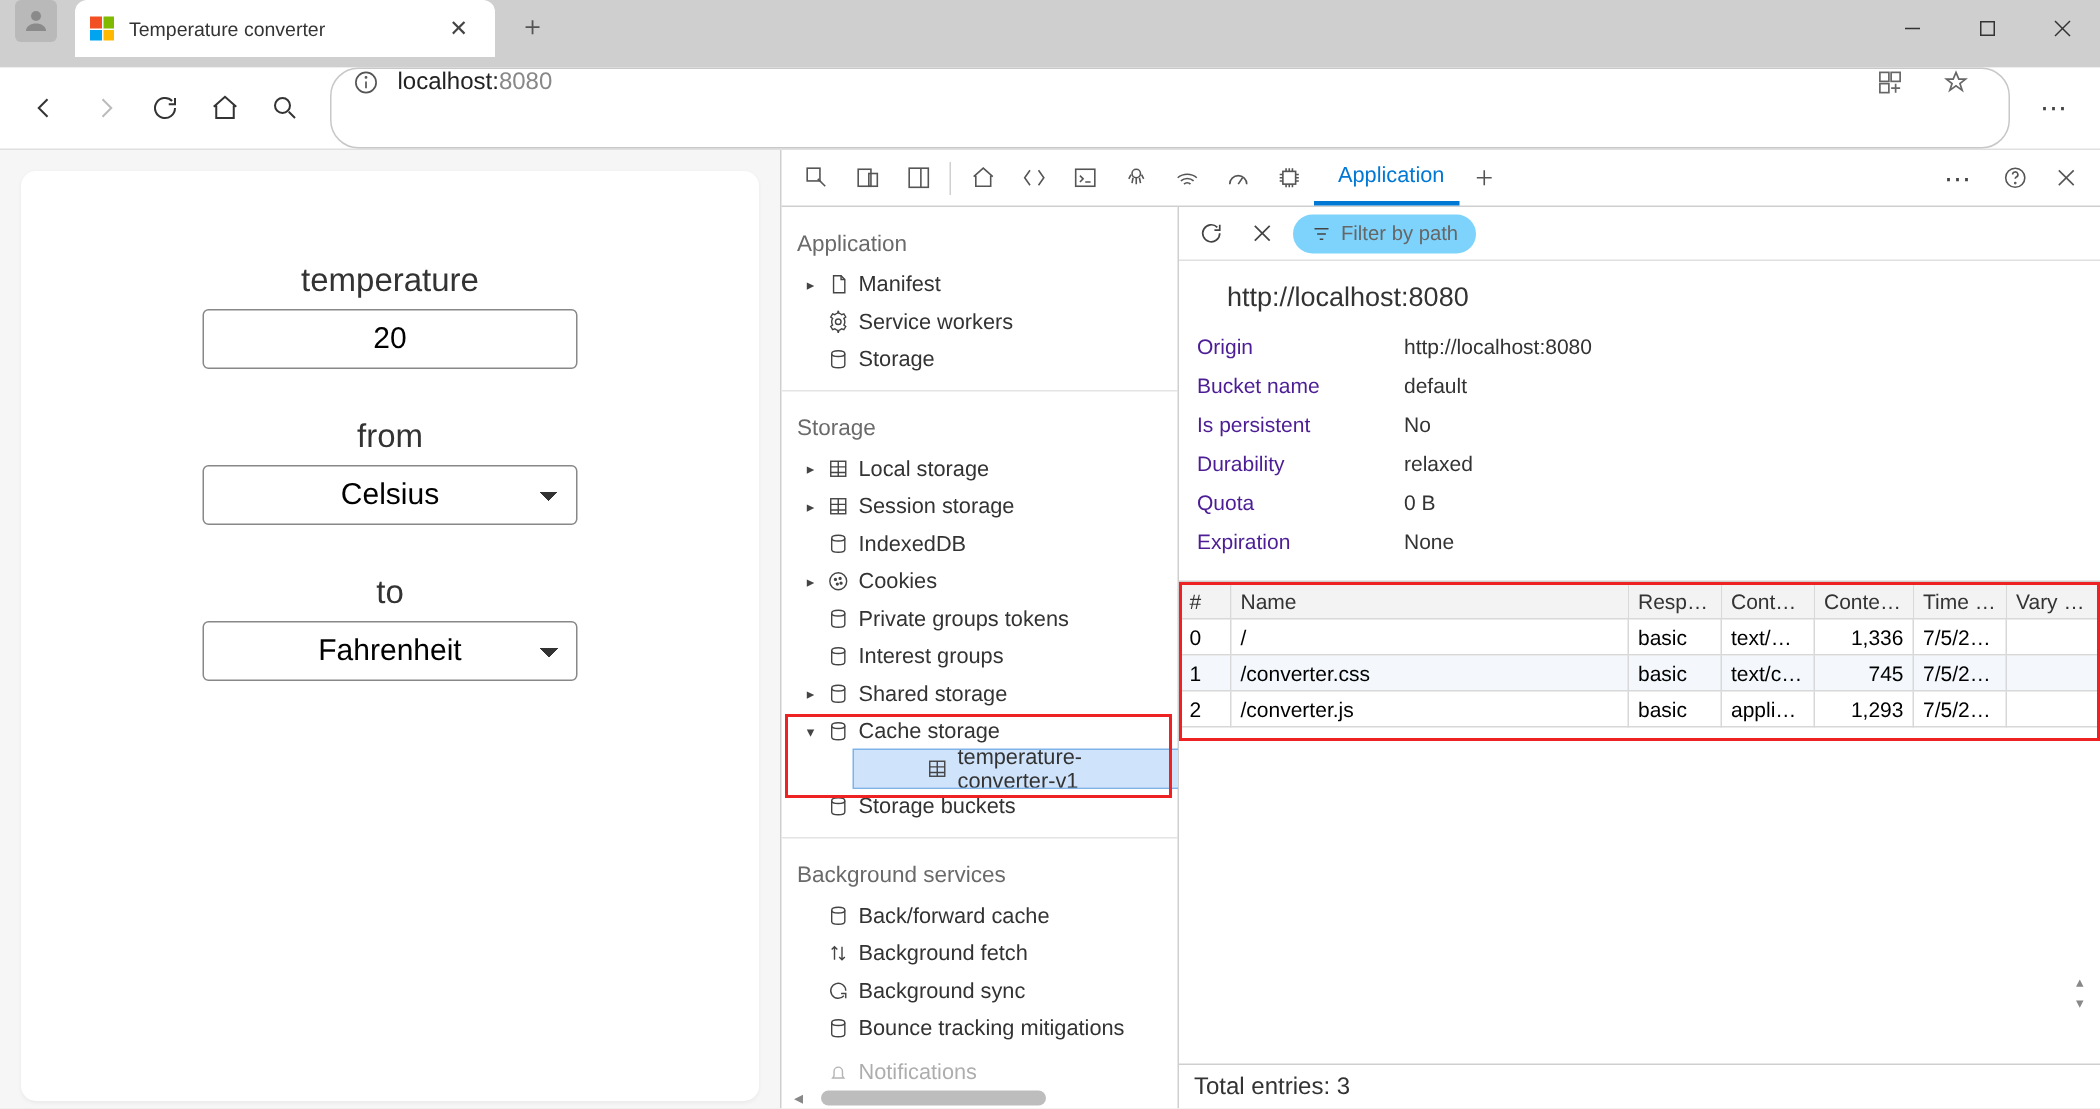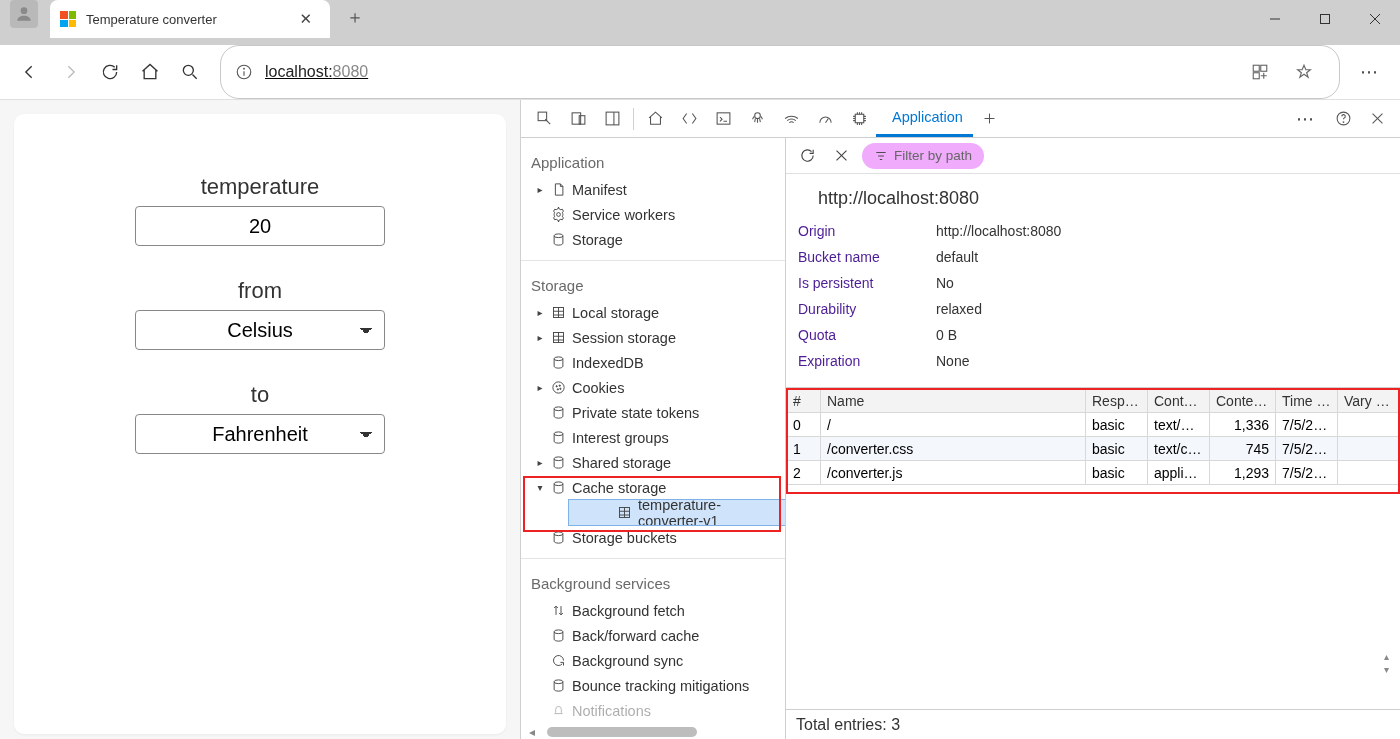--- a/index.html
+++ b/index.html
@@ -18,21 +18,21 @@
 .new-tab { width: 34px; height: 34px; display: flex; align-items: center; justify-content: center; font-size: 18px; color: #555; margin-left: 8px; margin-bottom: 2px; cursor: pointer; }
 .win-controls { margin-left: auto; display: flex; }
 .win-btn { width: 50px; height: 38px; display: flex; align-items: center; justify-content: center; color: #333; cursor: pointer; }
 .win-btn svg { width: 12px; height: 12px; }
 
 
 .addrbar { height: 55px; background: #fff; display: flex; align-items: center; padding: 0 10px; border-bottom: 1px solid #e0e0e0; }
 .nav-btn { width: 40px; height: 40px; display:flex; align-items:center; justify-content:center; color:#333; cursor:pointer; }
 .nav-btn.disabled { color:#bbb; cursor:default; }
 .nav-btn svg { width: 20px; height: 20px; stroke: currentColor; fill: none; stroke-width: 1.6; }
-.omnibox { flex: 1; height: 54px; border: 1px solid #c8c8c8; border-radius: 19px; display: flex; align-items: center; padding: 0 14px; margin: 0 10px; text-decoration: underline; }
+.omnibox { flex: 1; height: 54px; border: 1px solid #c8c8c8; border-radius: 19px; display: flex; align-items: flex-start; padding: 0 14px; margin: 0 10px; }
 .omnibox svg { width: 18px; height: 18px; stroke: #555; fill: none; stroke-width: 1.5; margin-right: 12px; }
 .url { font-size: 16px; }
 .url .host { color: #222; }
 .url .port { color: #888; }
 .omni-right { margin-left: auto; display:flex; gap: 14px; align-items:center; }
 .omni-right svg { width:18px; height:18px; stroke:#666; fill:none; stroke-width:1.5; }
 .more-dots { width: 40px; text-align:center; font-size:18px; color:#444; cursor:pointer; letter-spacing:2px; }
 
 
 .content { display: flex; height: calc(739px - 100px); background: #f6f6f6; }
@@ -66,21 +66,21 @@
 .tree-item .arrow { width:10px; display:inline-flex; justify-content:center; font-size:10px; color:#444; }
 .tree-item svg { width:15px; height:15px; stroke:#444; fill:none; stroke-width:1.5; flex-shrink:0; }
 .tree-item.selected { background:#cfe4fb; outline:1px solid #7fb3e8;margin-left:48px; }
 .tree-divider { height:1px; background:#e4e4e4; margin:8px 0; }
 .red-box-sidebar { position:absolute; border:2.5px solid #e22; pointer-events:none; }
 
 
 .dt-main { flex:1; display:flex; flex-direction:column; min-width:0; position:relative; }
 .filterbar { height:36px; display:flex; align-items:center; gap:8px; padding:0 8px; border-bottom:1px solid #e0e0e0; }
 .filterbar svg { width:17px; height:17px; stroke:#444; fill:none; stroke-width:1.6; }
-.pill { background:#f0abfc; border-radius:15px; height:26px; display:flex; align-items:center; padding:0 12px; gap:6px; color:#666; font-size:13.5px; }
+.pill { background:#7dd3fc; border-radius:15px; height:26px; display:flex; align-items:center; padding:0 12px; gap:6px; color:#666; font-size:13.5px; }
 .pill svg { width:14px; height:14px; }
 .cache-title { font-size:18px; color:#333; padding:14px 10px 14px 32px; }
 .kv { display:grid; grid-template-columns: 120px 1fr; gap:10px 18px; padding:0 0 18px 12px; font-size:14px; }
 .kv .k { text-align:left; color:#4c1d95; }
 .kv .v { color:#333; }
 
 .cache-table-wrap { flex:1; border-top:1px solid #cfcfcf; position:relative; overflow:auto; }
 table.cache { width:100%; border-collapse:collapse; font-size:14px; table-layout:fixed; }
 table.cache th, table.cache td { border:1px solid #d8d8d8; padding:3px 6px; text-align:left; white-space:nowrap; overflow:hidden; text-overflow:ellipsis; height:24px; }
 table.cache th { background:#f3f3f3; font-weight:400; color:#333; position:sticky; top:0; }
@@ -365,21 +365,21 @@
               <circle cx="15" cy="14" r="1" fill="#444"></circle>
             </svg>
             <span>Cookies</span>
           </div>
         <div class="tree-item">
             <span class="arrow"></span>
             <svg viewBox="0 0 24 24">
               <ellipse cx="12" cy="6" rx="7" ry="3"></ellipse>
               <path d="M5 6v12c0 1.7 3 3 7 3s7-1.3 7-3V6"></path>
             </svg>
-            <span>Private state tokens</span>
+            <span>Private groups tokens</span>
           </div>
         <div class="tree-item">
             <span class="arrow"></span>
             <svg viewBox="0 0 24 24">
               <ellipse cx="12" cy="6" rx="7" ry="3"></ellipse>
               <path d="M5 6v12c0 1.7 3 3 7 3s7-1.3 7-3V6"></path>
             </svg>
             <span>Interest groups</span>
           </div>
         <div class="tree-item">
@@ -414,48 +414,48 @@
               <path d="M5 6v12c0 1.7 3 3 7 3s7-1.3 7-3V6"></path>
             </svg>
             <span>Storage buckets</span>
           </div>
         <div class="tree-divider"></div>
 
         <div class="section-title">Background services</div>
         <div class="tree-item">
             <span class="arrow"></span>
             <svg viewBox="0 0 24 24">
+              <ellipse cx="12" cy="6" rx="7" ry="3"></ellipse>
+              <path d="M5 6v12c0 1.7 3 3 7 3s7-1.3 7-3V6"></path>
+            </svg>
+            <span>Back/forward cache</span>
+          </div>
+        <div class="tree-item">
+            <span class="arrow"></span>
+            <svg viewBox="0 0 24 24">
               <path d="M8 5v14M16 19V5M5 8l3-3 3 3M19 16l-3 3-3-3"></path>
             </svg>
             <span>Background fetch</span>
           </div>
         <div class="tree-item">
             <span class="arrow"></span>
             <svg viewBox="0 0 24 24">
-              <ellipse cx="12" cy="6" rx="7" ry="3"></ellipse>
-              <path d="M5 6v12c0 1.7 3 3 7 3s7-1.3 7-3V6"></path>
-            </svg>
-            <span>Back/forward cache</span>
-          </div>
-        <div class="tree-item">
-            <span class="arrow"></span>
-            <svg viewBox="0 0 24 24">
               <path d="M20 12a8 8 0 1 0-2 5.3M20 20v-5h-5"></path>
             </svg>
             <span>Background sync</span>
           </div>
         <div class="tree-item">
             <span class="arrow"></span>
             <svg viewBox="0 0 24 24">
               <ellipse cx="12" cy="6" rx="7" ry="3"></ellipse>
               <path d="M5 6v12c0 1.7 3 3 7 3s7-1.3 7-3V6"></path>
             </svg>
             <span>Bounce tracking mitigations</span>
           </div>
-        <div class="tree-item" style="opacity:.4;">
+        <div class="tree-item" style="opacity:.4;align-items:flex-end;">
             <span class="arrow"></span>
             <svg viewBox="0 0 24 24">
               <path d="M6 17h12l-1.5-2V10a4.5 4.5 0 0 0-9 0v5z"></path>
             </svg>
             <span>Notifications</span>
           </div>
 
         <div class="red-box-sidebar" style="left:2px; top:338px; width:258px; height:56px;"></div>
         <span class="fake-hscroll-arrow" style="left:8px;">◂</span>
         <div class="fake-hscroll"></div>

